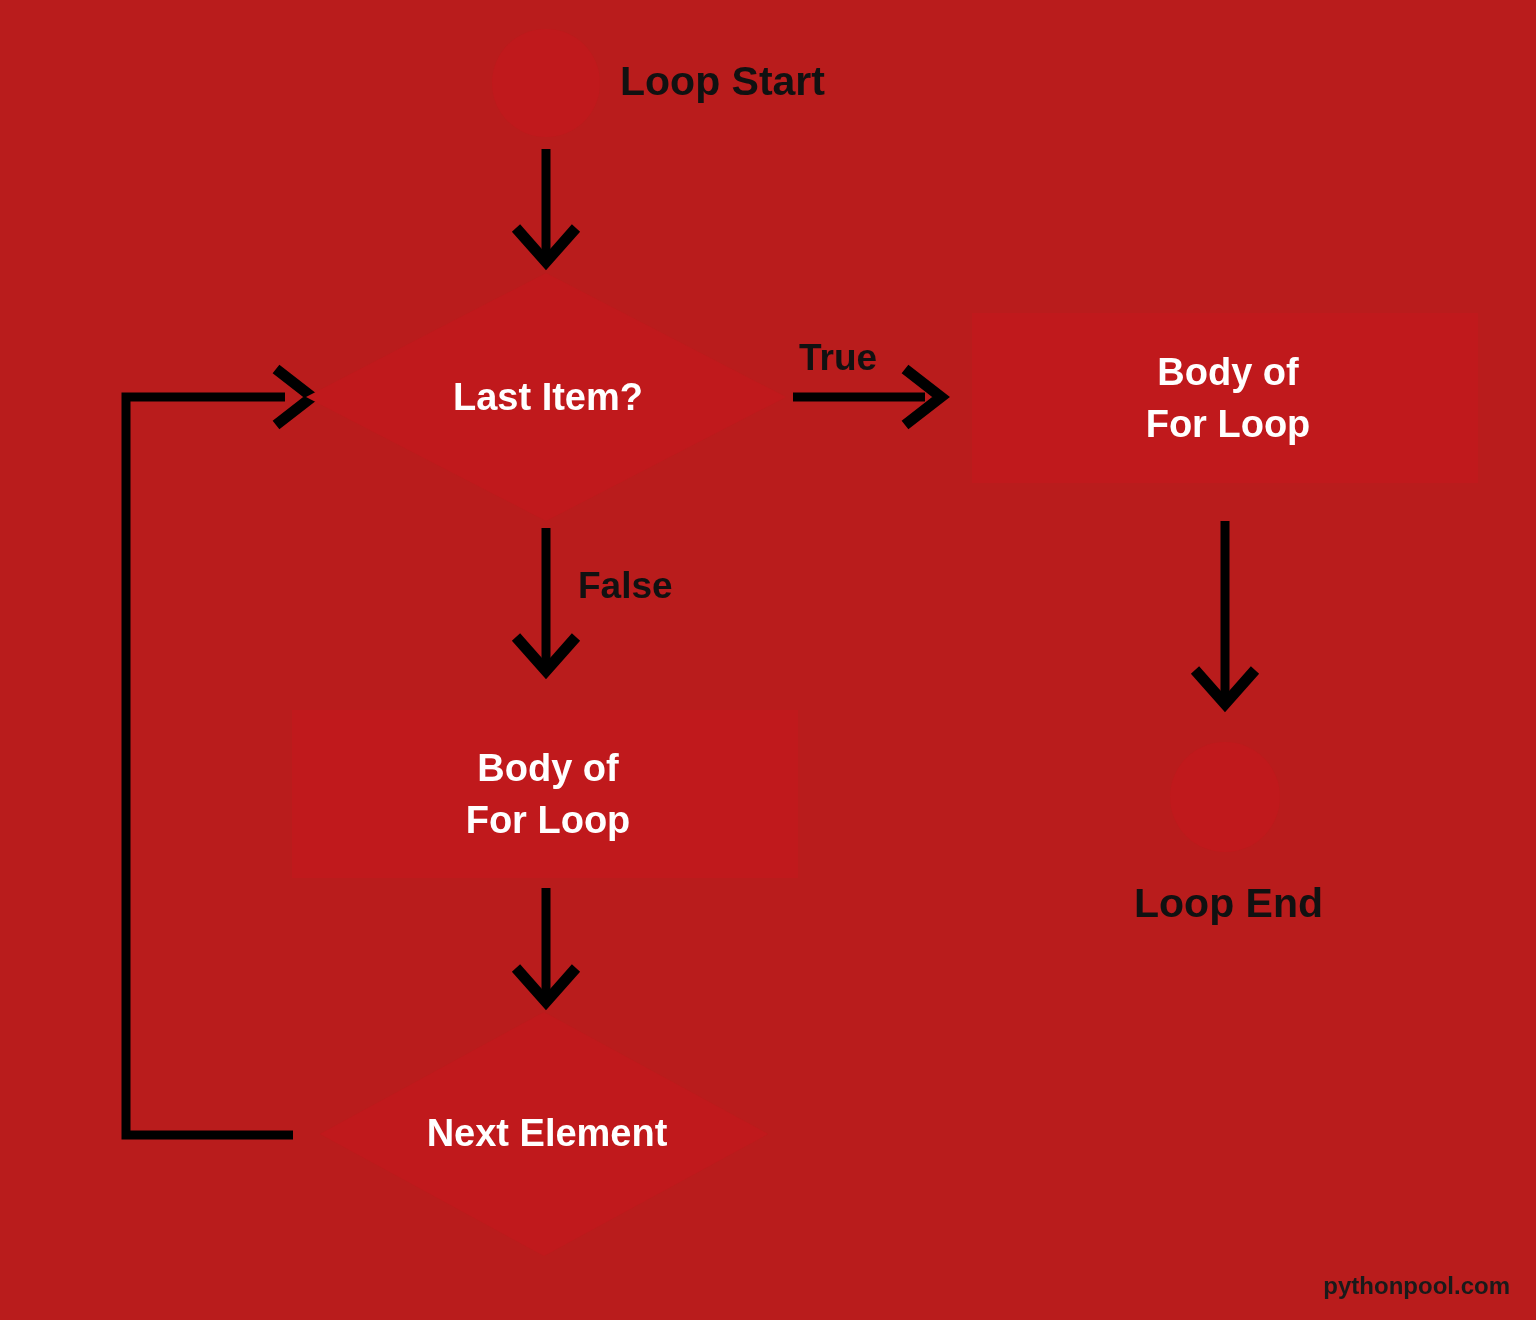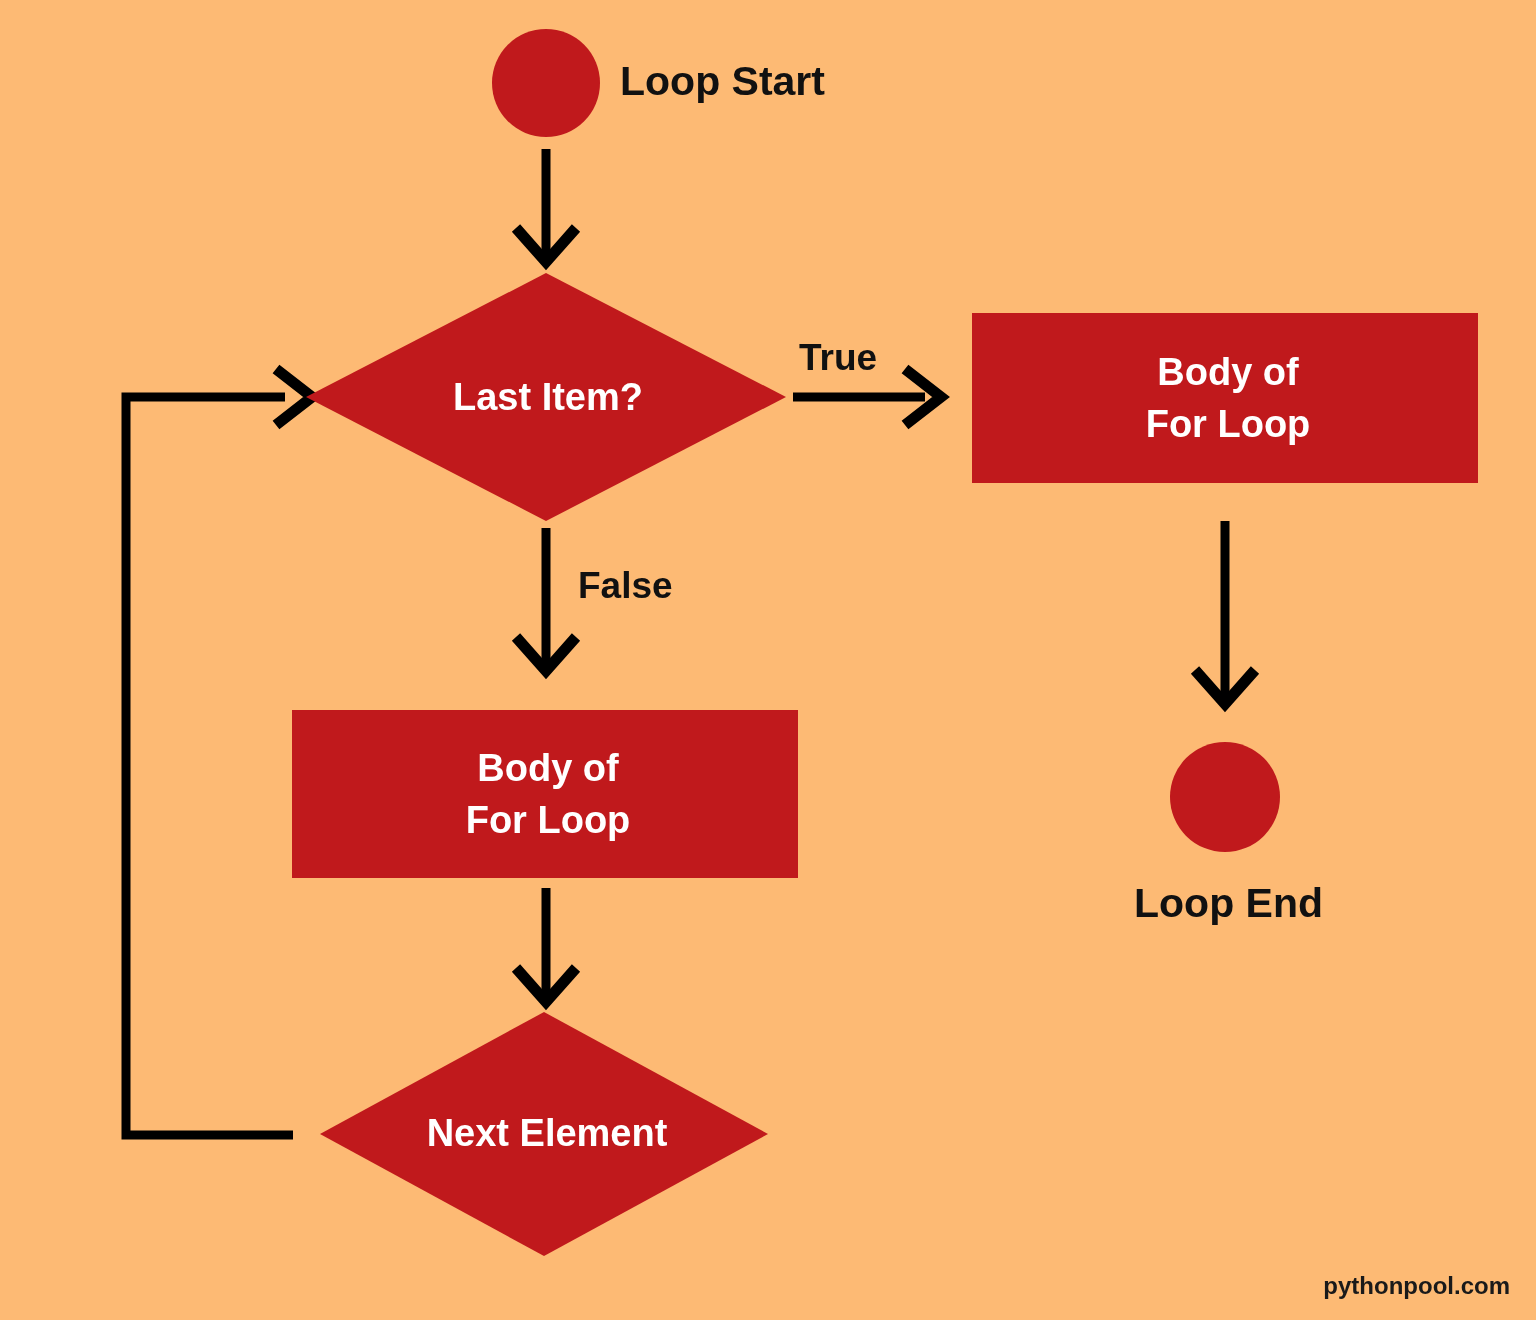--- a/index.html
+++ b/index.html
@@ -8,21 +8,21 @@
     padding: 0;
     background: #ffffff;
   }
   body {
     font-family: "Liberation Sans", sans-serif;
   }
   #diagram-root {
     position: relative;
     width: 1536px;
     height: 1320px;
-    background: #fdba74;
+    background: #b91c1c;
     overflow: hidden;
   }
   #flow-svg {
     position: absolute;
     top: 0;
     left: 0;
     width: 1536px;
     height: 1320px;
     display: block;
   }

